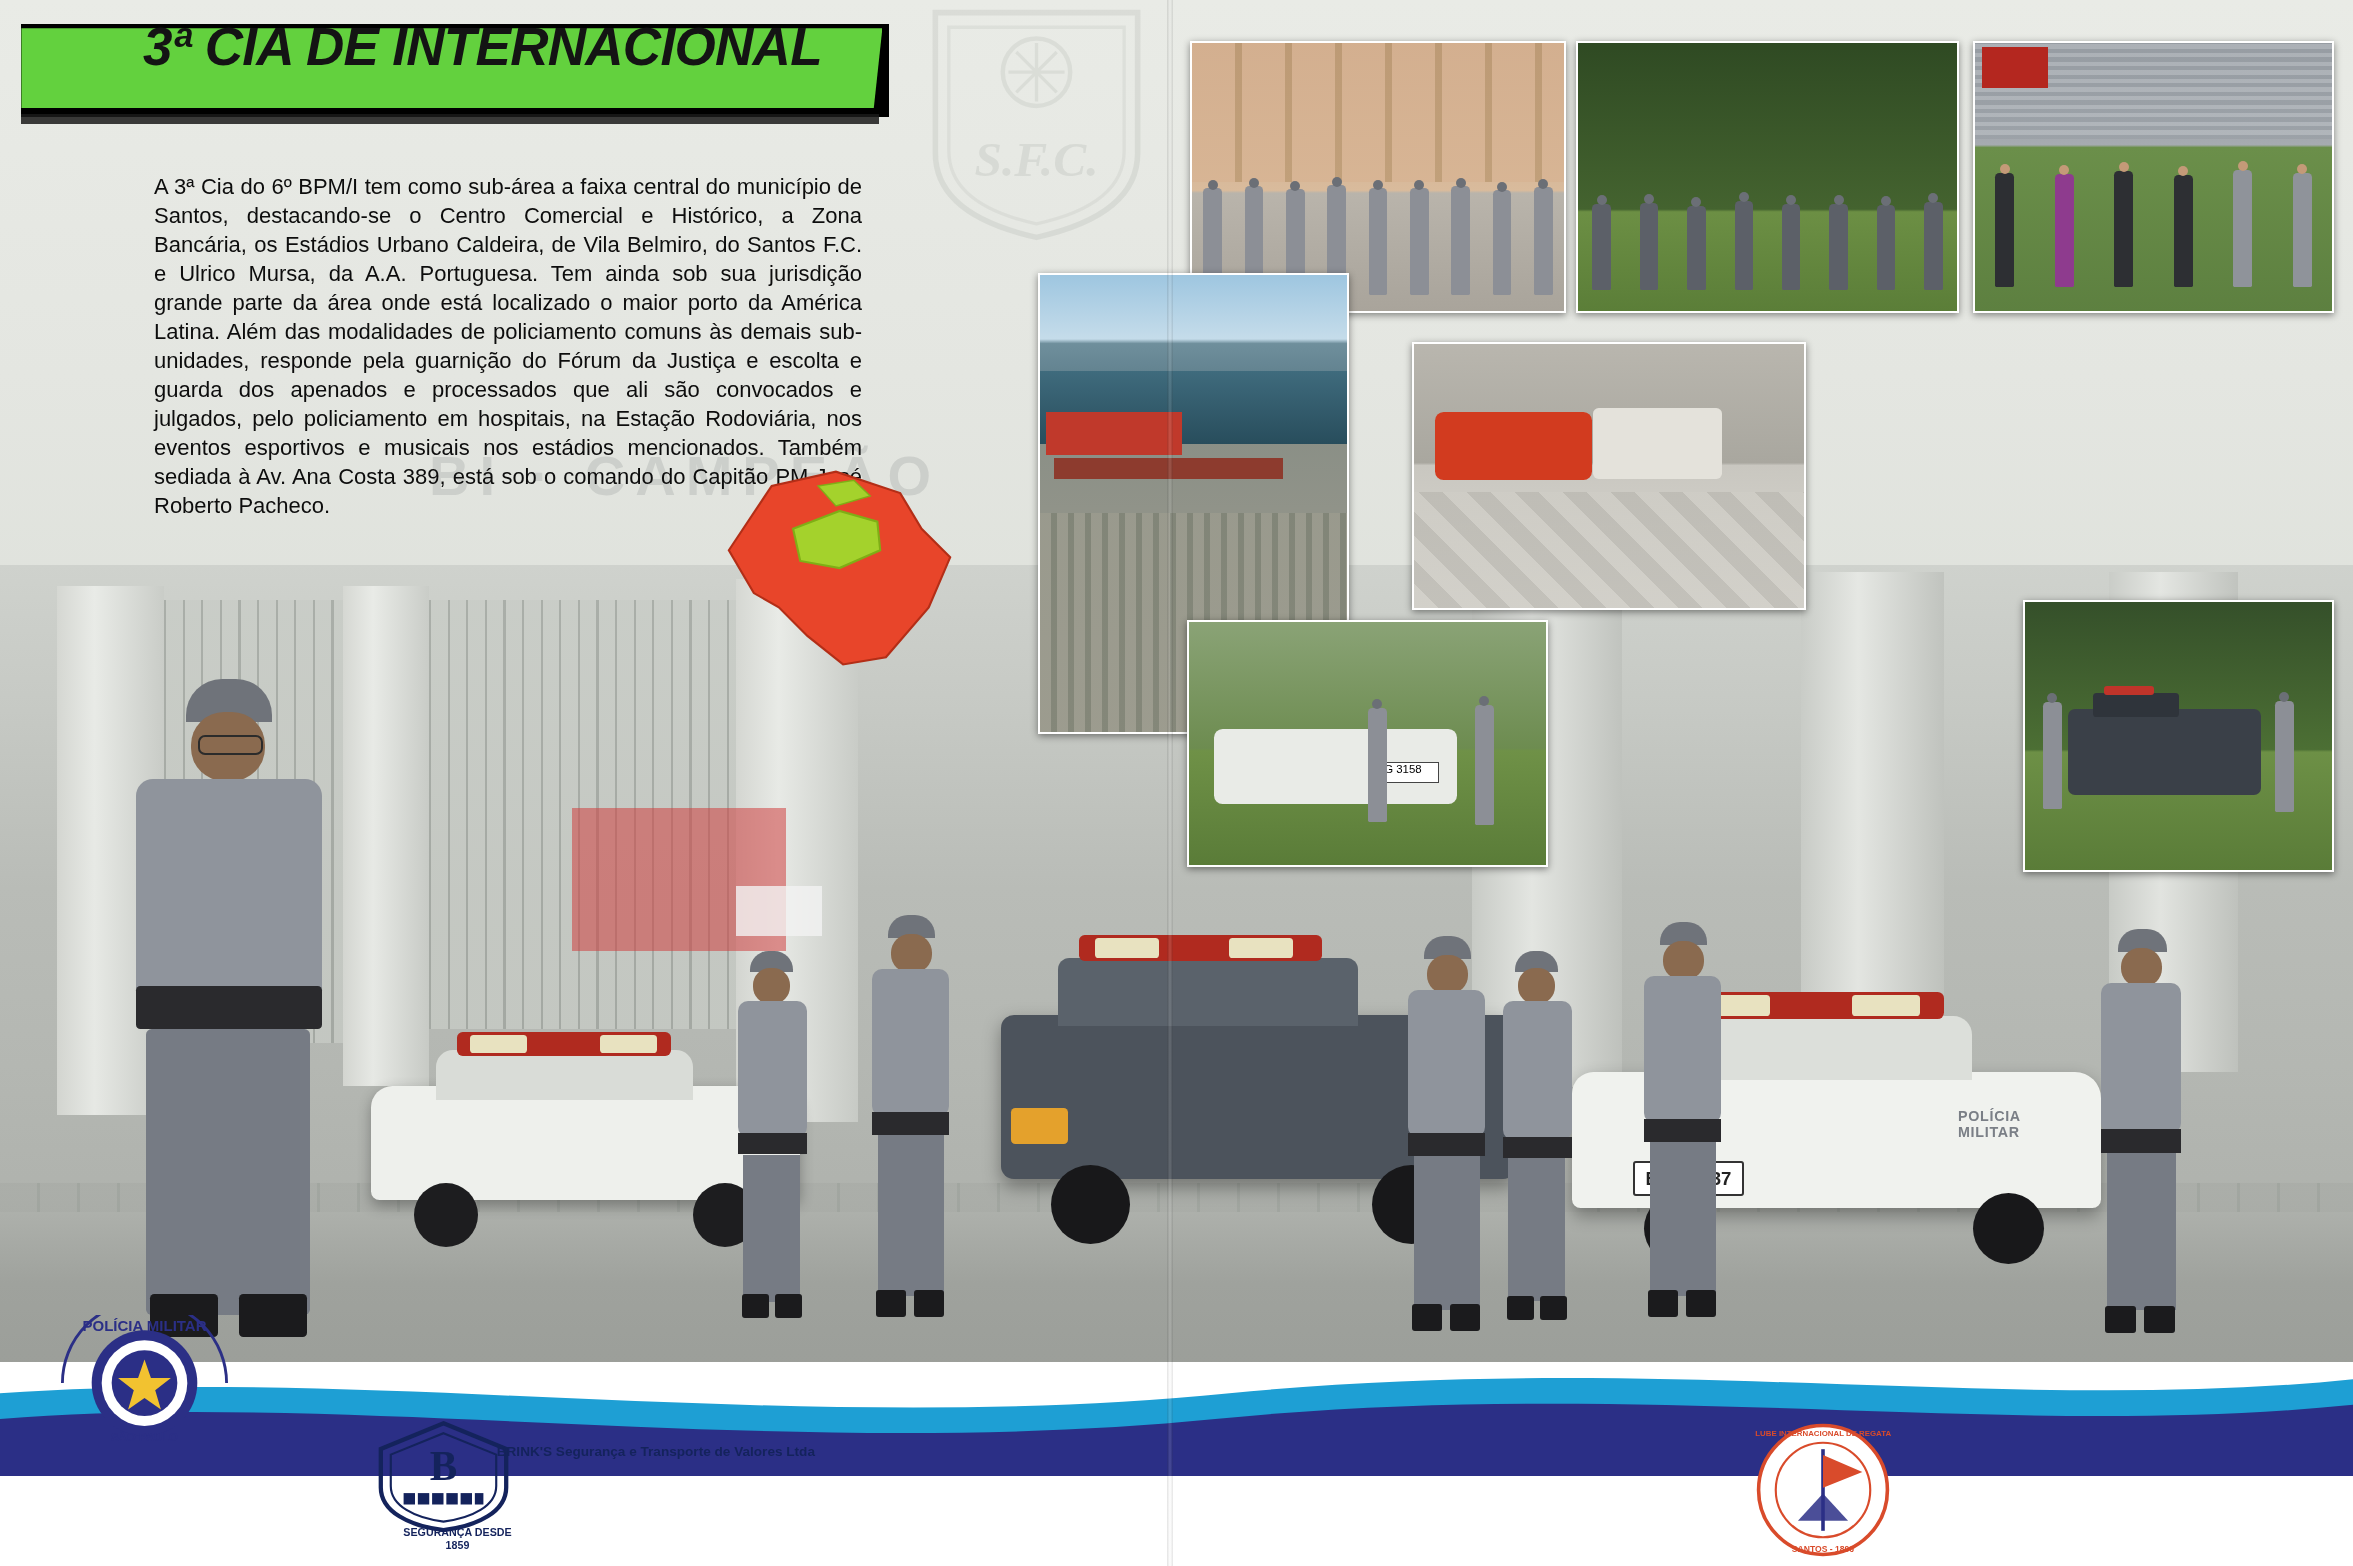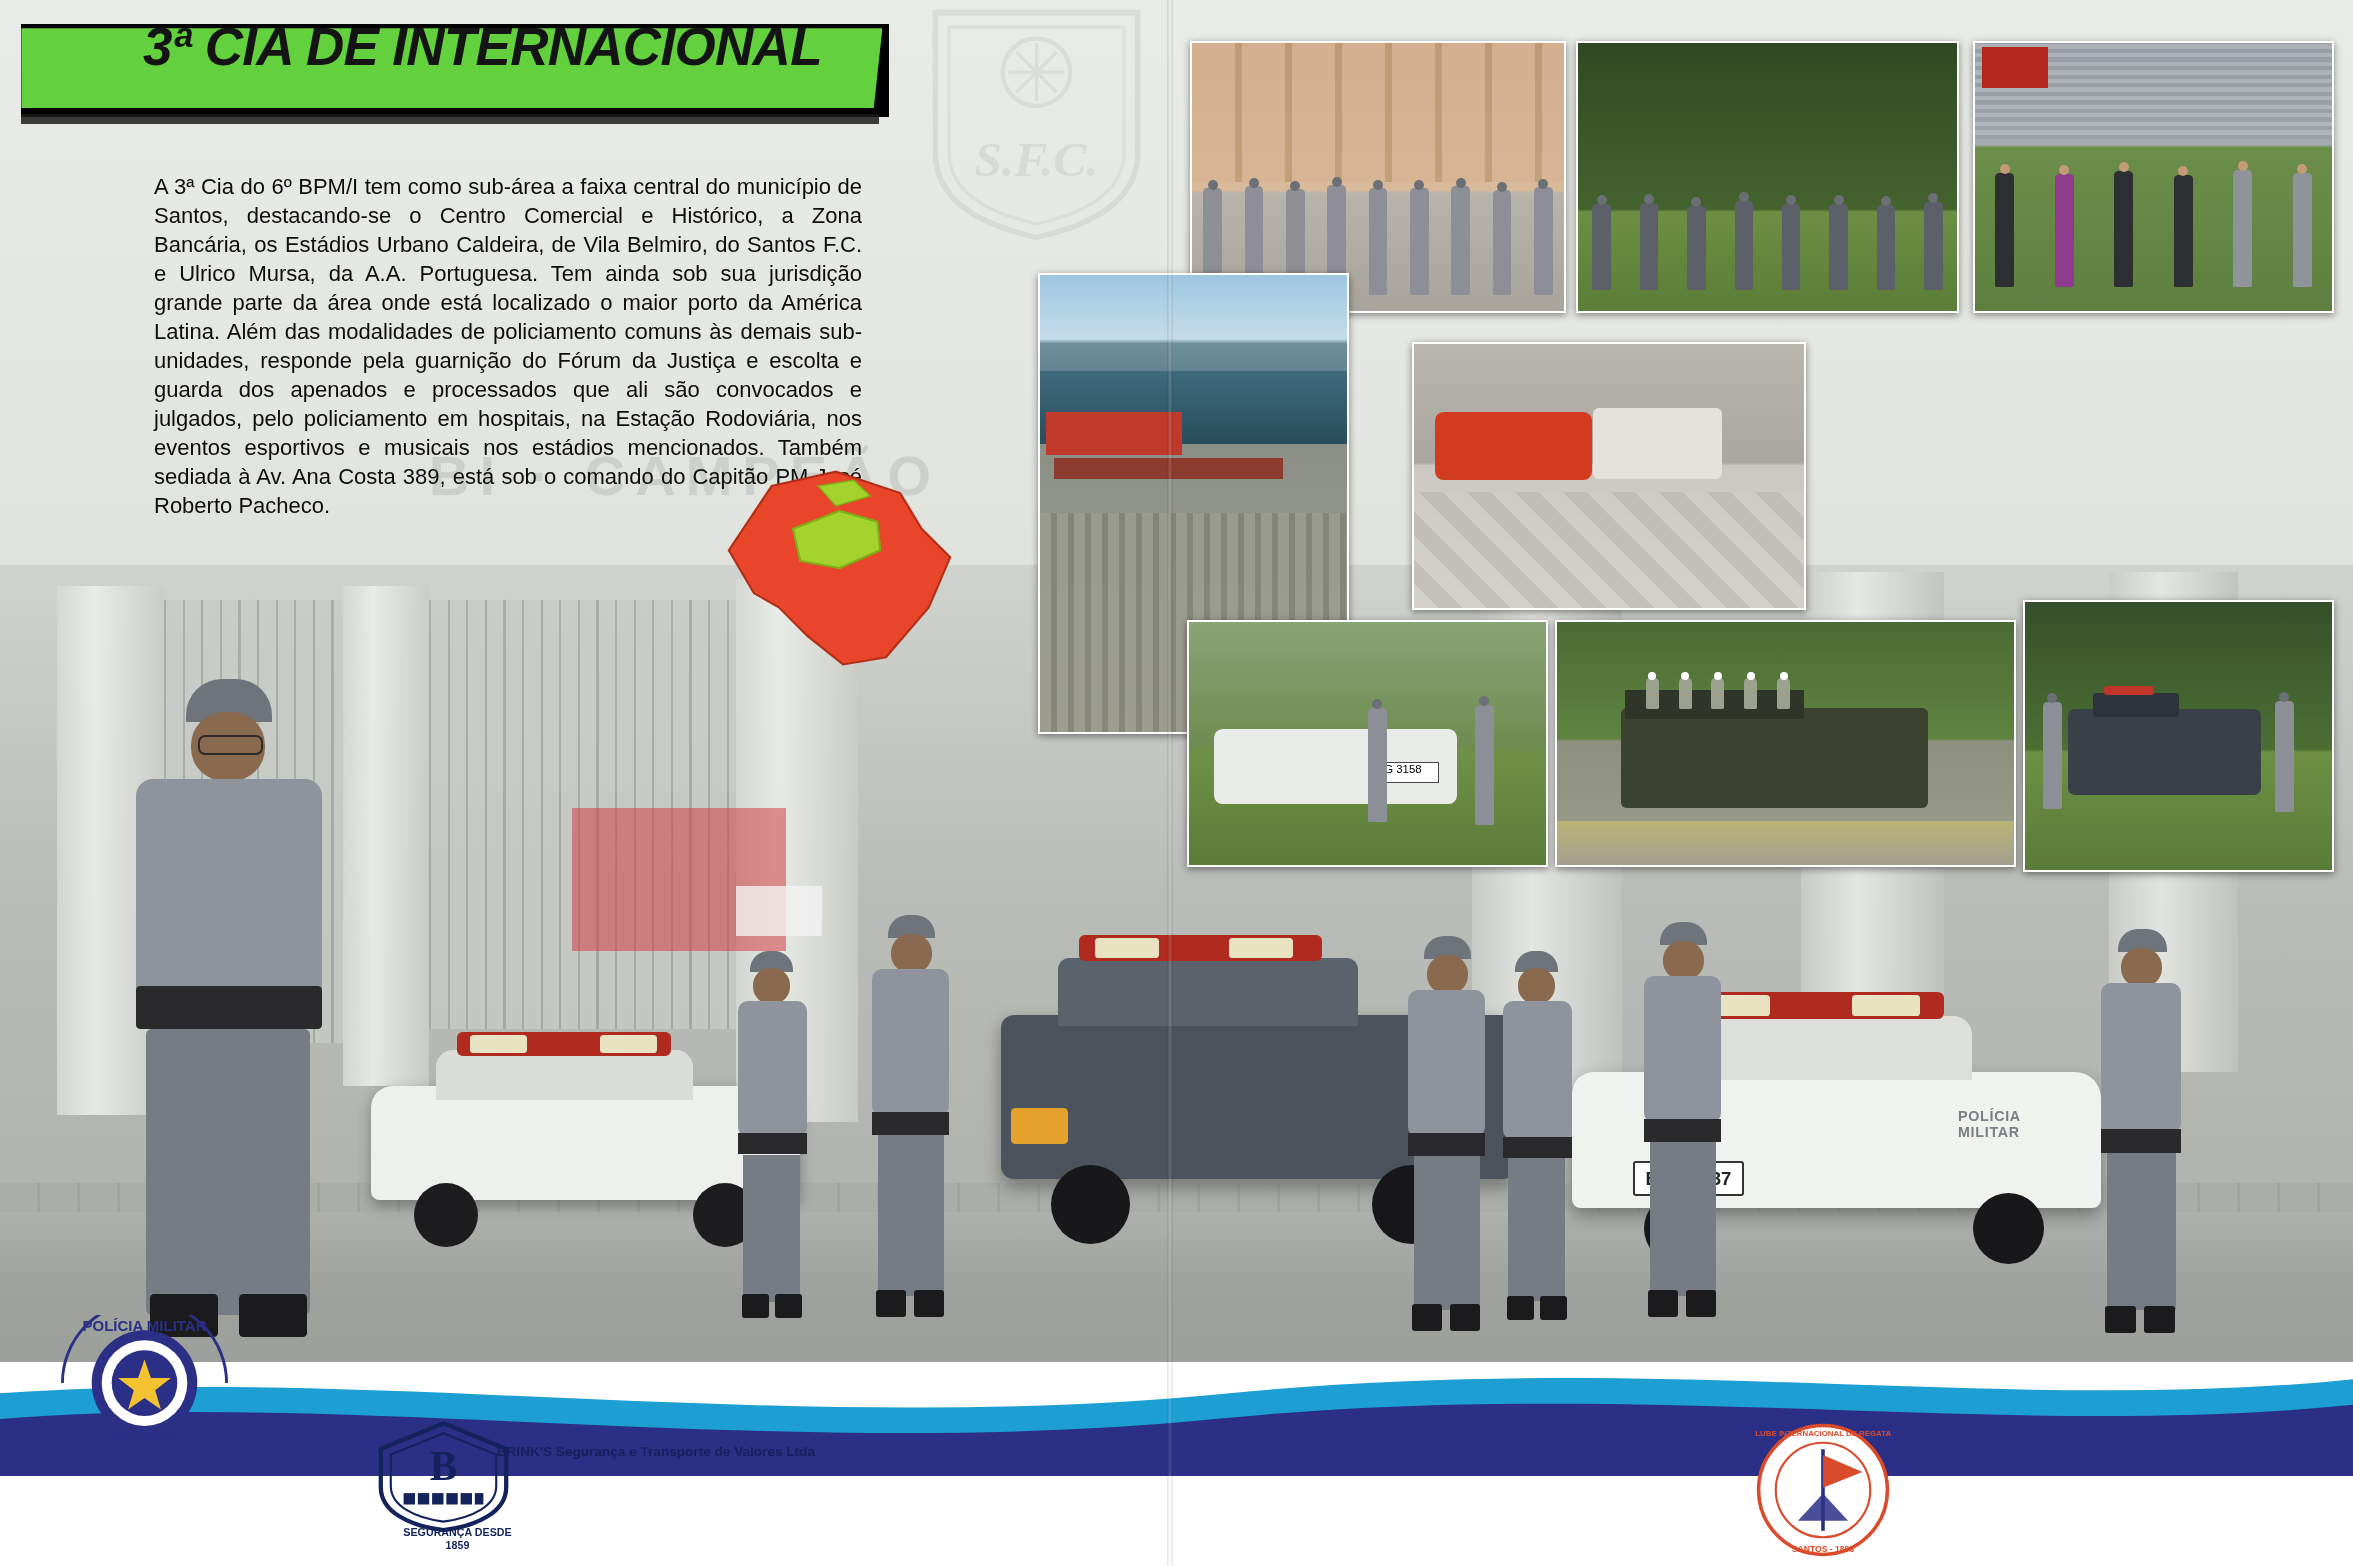--- a/index.html
+++ b/index.html
@@ -378,44 +378,20 @@
     <div style="position:absolute;left:179px;top:140px;width:69px;height:18.6px;background:#ffffff;border:1.4px solid #444;" style2="">FDG 3158</div>
     <div class="fig" style="position:absolute;left:179px;top:86px;height:114px;">
         <div class="head"></div>
       </div>
     <div class="fig" style="position:absolute;left:286px;top:83px;height:120px;">
         <div class="head"></div>
       </div>
     <span class="cap">Viatura sedan com policiais, placa visível</span>
   </div>
 
-  <div class="photo" style="left:1555px; top:620px; width:457px; height:243px;">
-    <div style="position:absolute;inset:0;background:linear-gradient(180deg,#4a6b33 0%,#5f8440 48%,#8d8f7f 49%,#9b9d8d 100%);"></div>
-    <div style="position:absolute;left:64px;top:86px;width:307px;height:100px;background:#3c4230;border-radius:5.7px;"></div>
-    <div style="position:absolute;left:68px;top:68px;width:179px;height:29px;background:#2f3528;"></div>
-    <div class="row-figs" style="top:56px;left:79px;width:164px;">
-      <div class="fig" style="height:31px;width:13px;background:#9ba08f">
-          <div class="head" style="background:#fff;width:7.9px;height:7.9px;margin-top:-6.4px"></div>
-        </div>
-      <div class="fig" style="height:31px;width:13px;background:#9ba08f">
-          <div class="head" style="background:#fff;width:7.9px;height:7.9px;margin-top:-6.4px"></div>
-        </div>
-      <div class="fig" style="height:31px;width:13px;background:#9ba08f">
-          <div class="head" style="background:#fff;width:7.9px;height:7.9px;margin-top:-6.4px"></div>
-        </div>
-      <div class="fig" style="height:31px;width:13px;background:#9ba08f">
-          <div class="head" style="background:#fff;width:7.9px;height:7.9px;margin-top:-6.4px"></div>
-        </div>
-      <div class="fig" style="height:31px;width:13px;background:#9ba08f">
-          <div class="head" style="background:#fff;width:7.9px;height:7.9px;margin-top:-6.4px"></div>
-        </div>
-    </div>
-    <div style="position:absolute;left:0;bottom:0;width:100%;height:18%;background:linear-gradient(180deg,#d3c76a,#a9a08f);opacity:.6;"></div>
-    <span class="cap">Caminhão camuflado com tropa embarcada</span>
-  </div>
 
   <div class="photo" style="left:2023px; top:600px; width:307px; height:268px;">
     <div style="position:absolute;inset:0;background:linear-gradient(180deg,#35502a 0%,#4c6f34 55%,#6d9046 56%,#5a7c38 100%);"></div>
     <div style="position:absolute;left:43px;top:107px;width:193px;height:86px;background:#3a4048;border-radius:7.1px;"></div>
     <div style="position:absolute;left:68px;top:91px;width:86px;height:24px;background:#2f343b;border-radius:3.6px;"></div>
     <div style="position:absolute;left:79px;top:84px;width:50px;height:8.6px;background:#c0342a;border-radius:2.9px;"></div>
     <div class="fig" style="position:absolute;left:18px;top:100px;height:107px;">
         <div class="head"></div>
       </div>
     <div class="fig" style="position:absolute;left:250px;top:99px;height:111px;">

